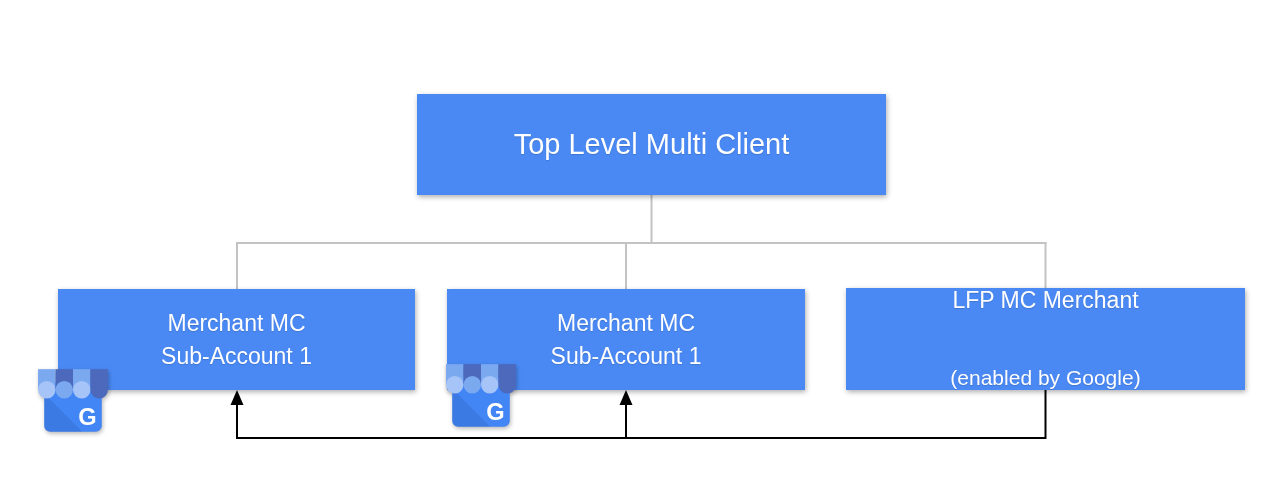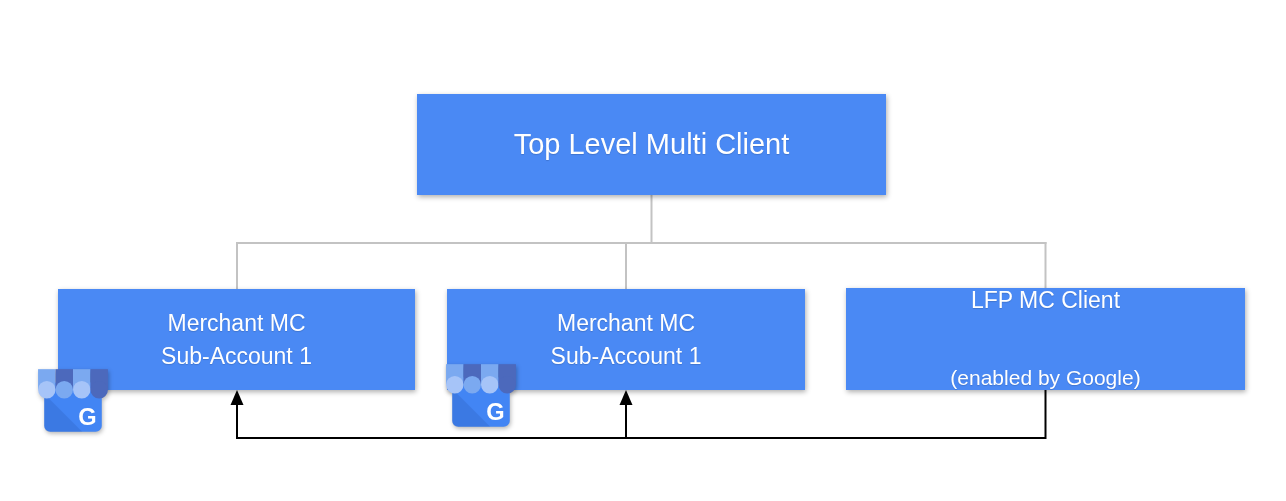--- a/index.html
+++ b/index.html
@@ -120,21 +120,21 @@
     <div>Merchant MC</div>
     <div>Sub-Account 1</div>
   </div>
 
   <div class="node" id="node-merchant2">
     <div>Merchant MC</div>
     <div>Sub-Account 1</div>
   </div>
 
   <div class="node" id="node-lfp">
-    <div>LFP MC Client</div>
+    <div>LFP MC Merchant</div>
     <div class="line-secondary">(enabled by Google)</div>
   </div>
 
   <svg class="gmb-icon" id="gmb-icon-1" width="74" height="68" viewBox="0 0 72 66" xmlns="http://www.w3.org/2000/svg">
     <rect x="8" y="16" width="56" height="48" rx="6" fill="#4285f4"></rect>
     <path d="M8 27 L45 64 L14 64 Q8 64 8 58 Z" fill="rgba(20,50,130,0.14)"></path>
     <g>
       <rect x="2" y="3" width="17" height="20" fill="#7ba9f0"></rect>
       <rect x="19" y="3" width="17" height="20" fill="#4c69bc"></rect>
       <rect x="36" y="3" width="17" height="20" fill="#7ba9f0"></rect>

